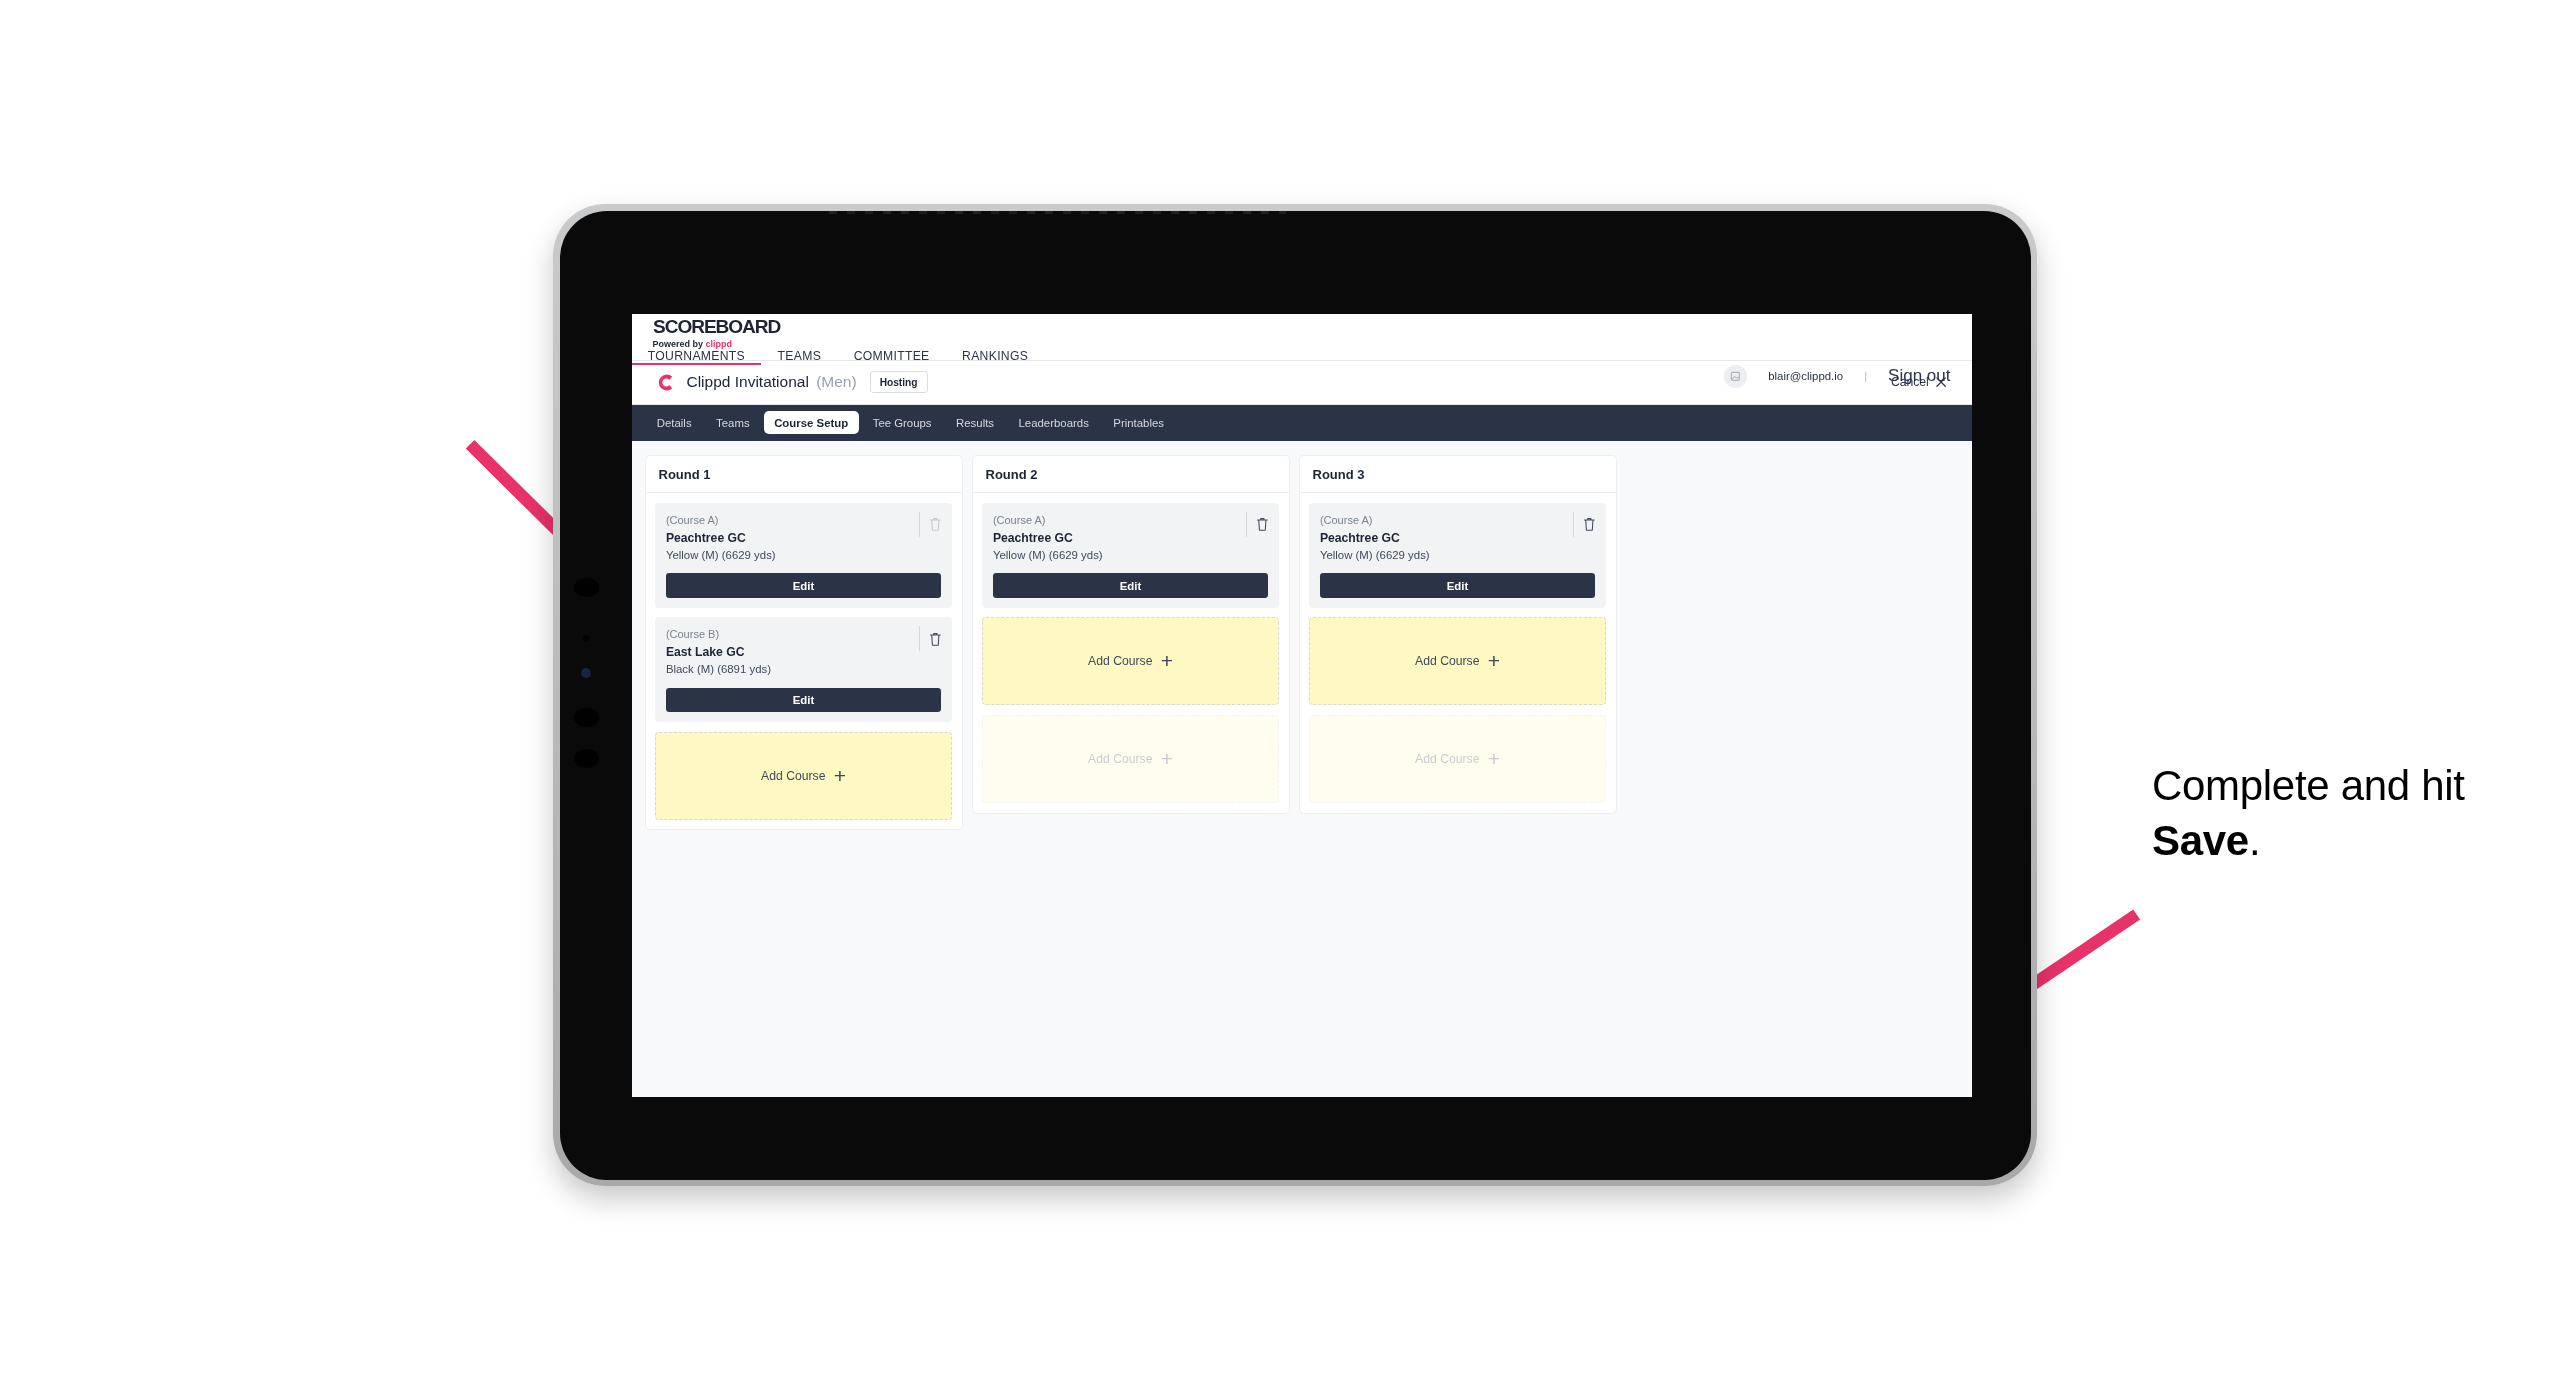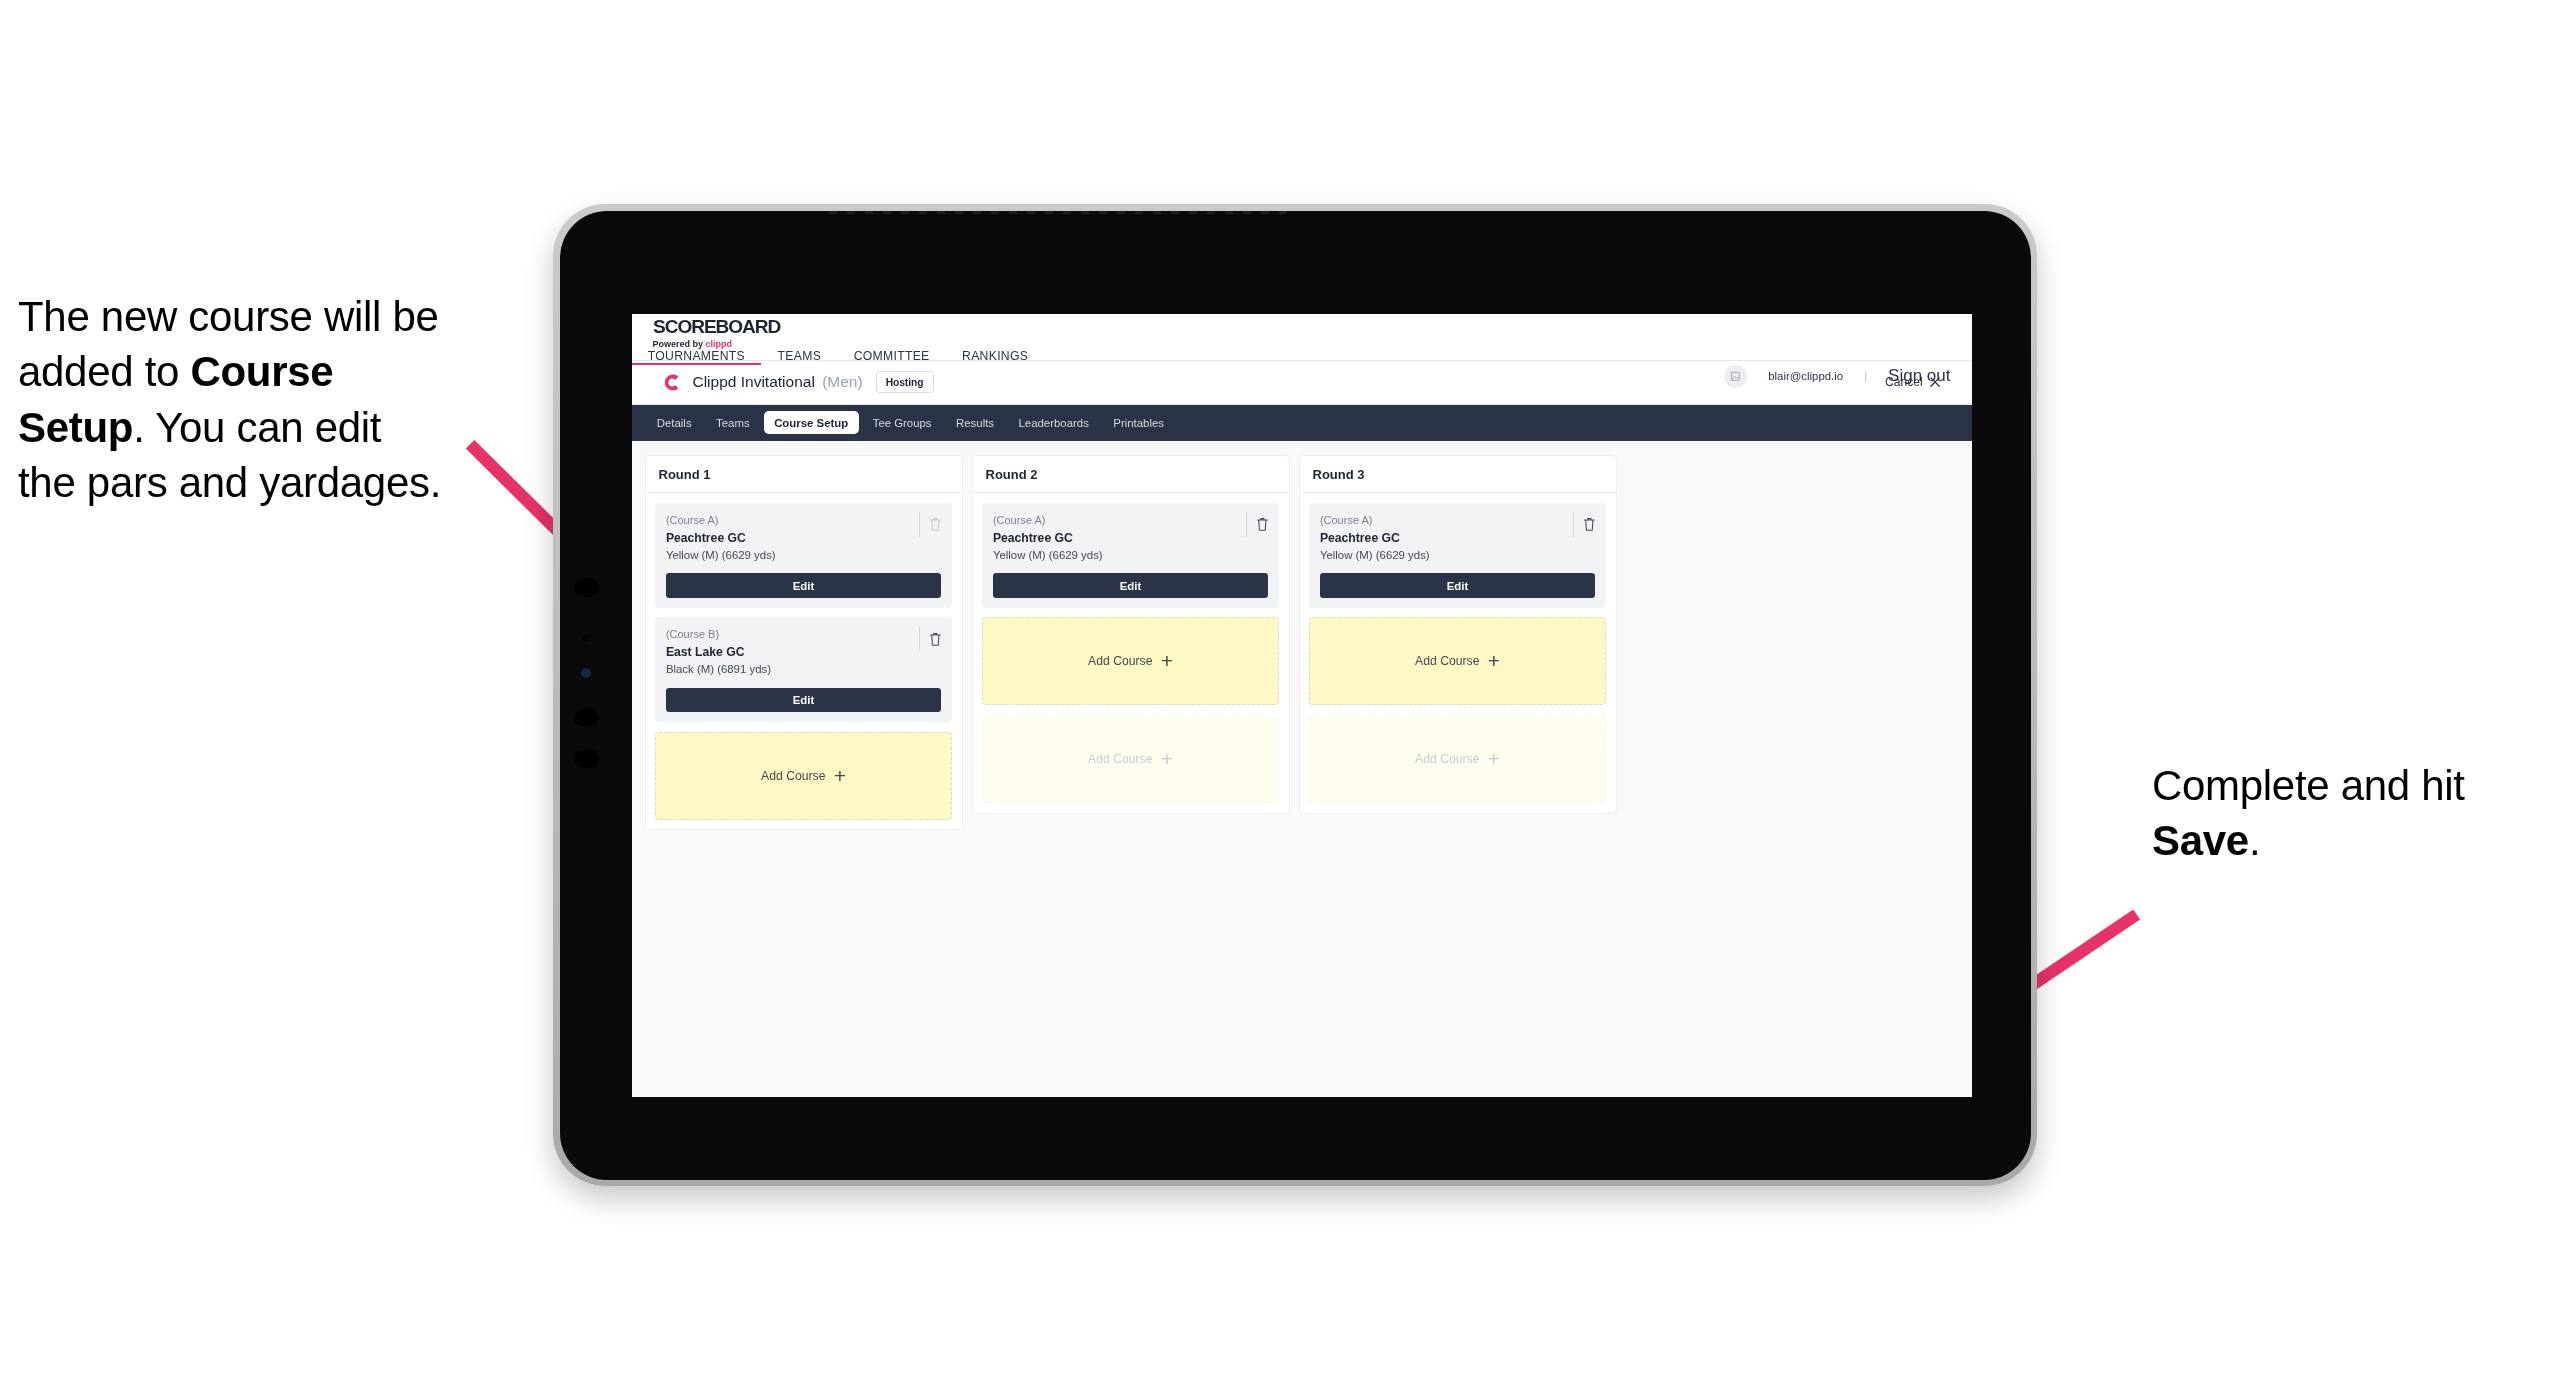--- a/index.html
+++ b/index.html
@@ -90,21 +90,21 @@
   .nav-right { margin-left:auto; display:flex; align-items:center; gap:21px; padding-right:21px; }
   .avatar { width:23px;height:23px;border-radius:50%;background:#eceef1;
             display:flex;align-items:center;justify-content:center;color:#9aa1ad;font-size:10.6px;}
   .nav-user { font-size:11.4px; color:#2b3347; }
   .nav-sep  { font-size:11.4px; color:#b4bac4; }
   .nav-signout { font-size:17px; color:#2b3347; cursor:pointer; }
 
   
   .titlebar {
     height: 44px; background:#fff; display:flex; align-items:center;
-    padding: 0 30px; border-bottom:0.8px solid #e6e8ec;
+    padding: 0 24px; border-bottom:0.8px solid #e6e8ec;
   }
   .clippd-c {
     width:19.6px;height:23px;flex:none;margin-right:11.4px;
     display:flex;align-items:center;justify-content:center;
   }
   .tour-name { font-size:15.5px; color:#1d2433; font-weight:500; }
   .tour-gender { font-size:15.5px; color:#9aa1ad; margin-left:7.3px; }
   .badge-host {
     margin-left:13px; border:0.8px solid #d9dce1; border-radius:3.3px;
     padding:4.1px 9px; font-size:10.2px; font-weight:700; color:#1d2433; background:#fff;
@@ -156,23 +156,20 @@
   }
   .add-card .lbl { font-size:12.2px; color:#41495a; }
   .add-card .plus { font-size:21px; color:#41495a; line-height:0; font-weight:300; }
   .add-card.faded { opacity:.28; cursor:default; }
 </style>
 </head>
 <body>
 
 <div class="stage">
 
-  <div class="annot" id="annot-left">
-    <span>The new course will be added to </span><b>Course Setup</b><span>. You can edit the pars and yardages.</span>
-  </div>
 
   <div class="annot" id="annot-right">
     <span>Complete and hit </span><b>Save</b><span>.</span>
   </div>
 
   <svg class="arrow" id="arrow-left" viewBox="0 0 270 260">
     <line x1="16" y1="10" x2="216" y2="208" stroke="#e8326a" stroke-width="15"></line>
     <polygon points="258,256 186,236 216,186" fill="#e8326a"></polygon>
   </svg>
 

